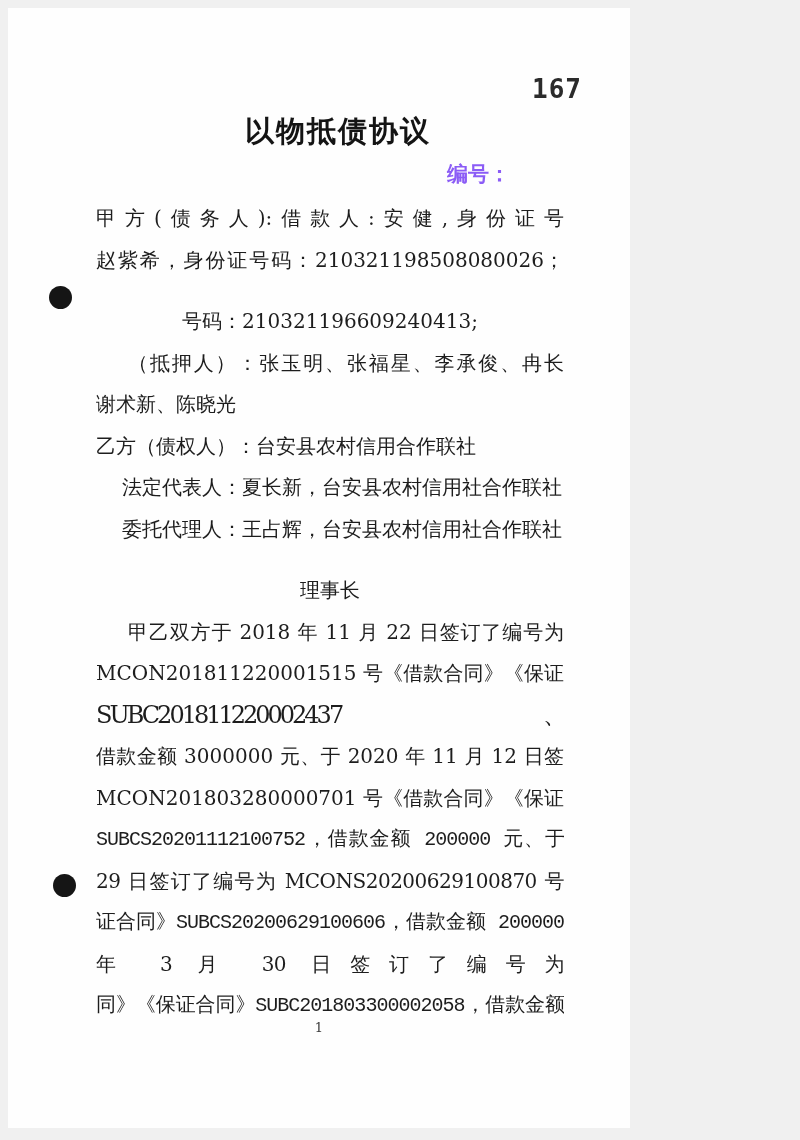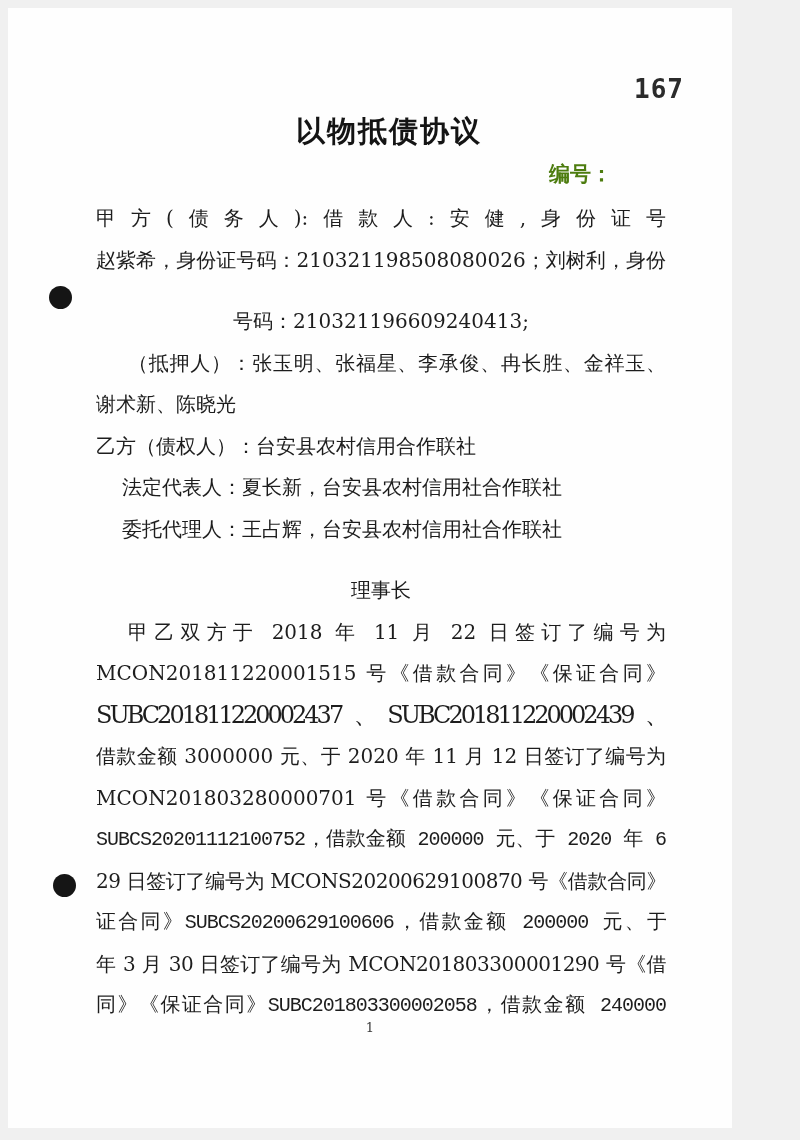--- a/index.html
+++ b/index.html
@@ -6,21 +6,21 @@
   body {
     width: 800px; height: 1140px;
     background: #f0f0f0;
     position: relative;
     font-family: "DejaVu Serif", "Liberation Serif", serif;
     overflow: hidden;
   }
   .page {
     position: absolute;
     left: 8px; top: 8px;
-    width: 724px; height: 1120px;
+    width: 622px; height: 1120px;
     background: #fefefe;
   }
   .stamp {
     position: absolute;
     top: 66px; right: 48px;
     font-family: "DejaVu Sans Mono", "Liberation Mono", monospace;
     font-size: 26px;
     font-weight: bold;
     letter-spacing: 1px;
     color: #2b2b2b;
@@ -35,21 +35,21 @@
     color: #141414;
     margin-left: 38px;
   }
   .serial {
     margin-top: 8px;
     text-align: right;
     padding-right: 120px;
     font-family: "DejaVu Sans", "Liberation Sans", sans-serif;
     font-weight: bold;
     font-size: 21px;
-    color: #4d7c0f;
+    color: #8b5cf6;
   }
   .content {
     margin-top: 10px;
     padding: 0 66px 0 88px;
     font-size: 20px;
     line-height: 41.5px;
     color: #1d1d1d;
   }
   .ln { height: 41.5px; overflow: hidden; }
   .jl { text-align: justify; text-align-last: justify; }

